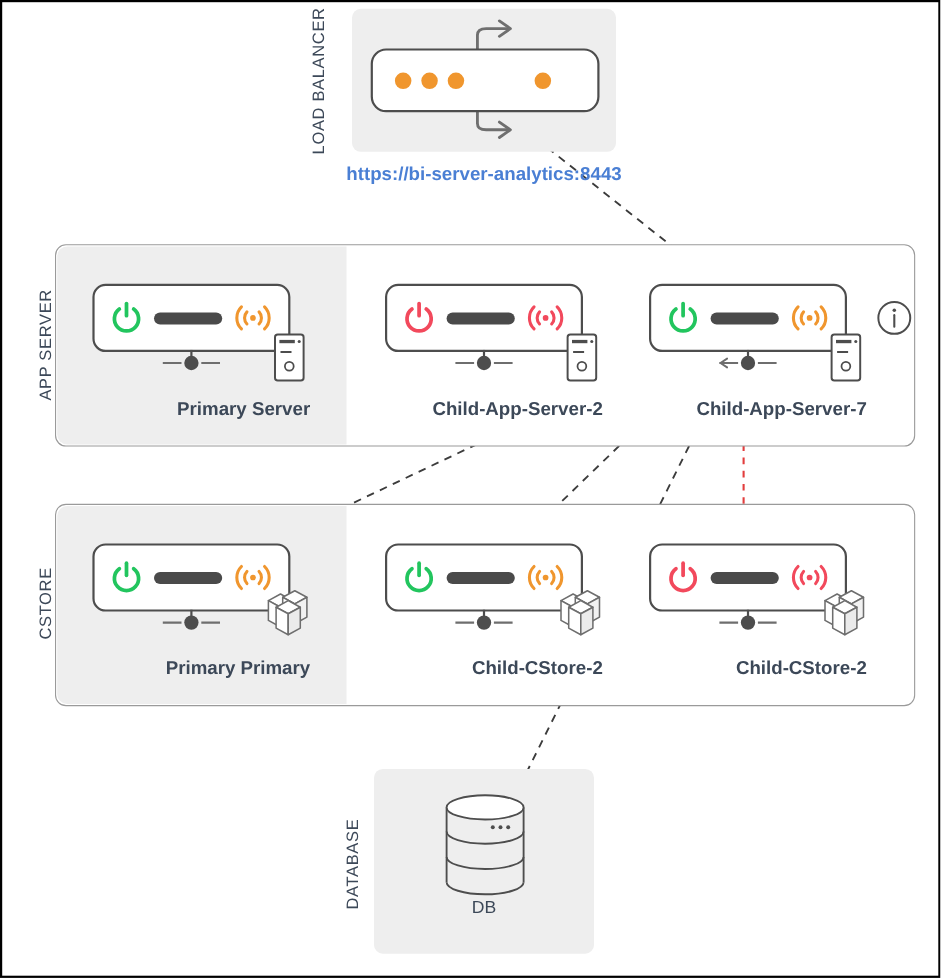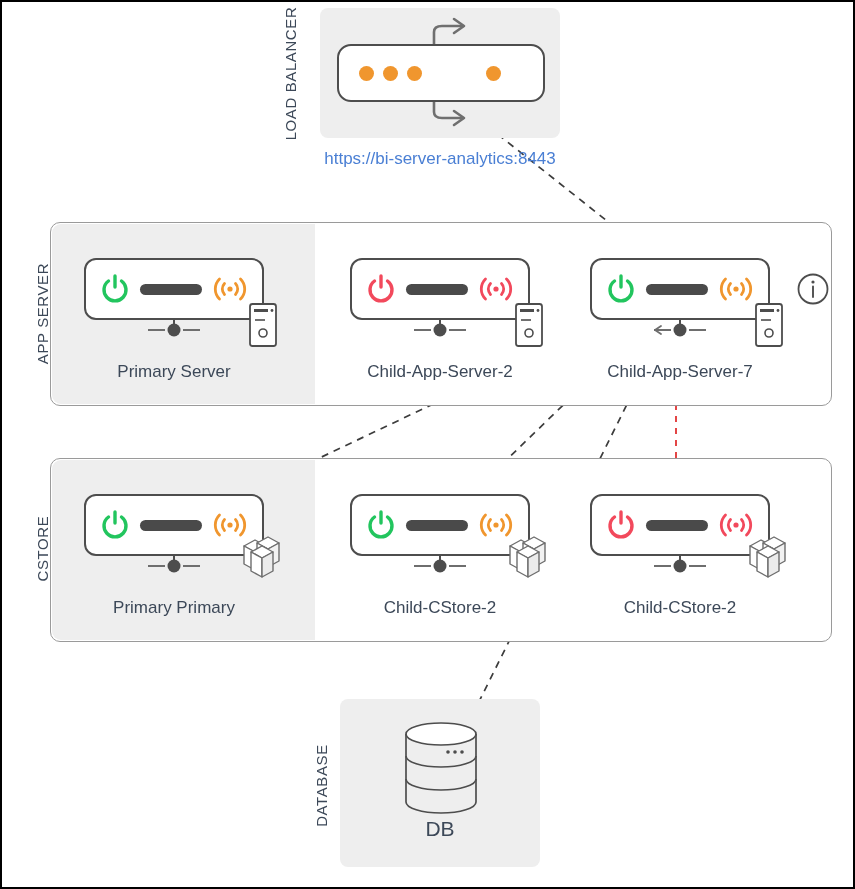--- a/index.html
+++ b/index.html
@@ -77,24 +77,25 @@
     width: 62px;
     height: 11px;
     border-radius: 6px;
     background: #4a4a4a;
   }
   .node-label {
     position: absolute;
     left: -18px;
     top: 104px;
     width: 216px;
-    text-align: center;
+    text-align: right;
     color: #3c4858;
     font-size: 17px;
     white-space: nowrap;
+    font-weight: bold;
   }
   .side-icon {
     position: absolute;
     left: 162px;
     top: 40px;
   }
   .connector {
     position: absolute;
     left: 62px;
     top: 60px;
@@ -148,20 +149,21 @@
   .lb-url {
     position: absolute;
     left: 260px;
     top: 147px;
     width: 356px;
     text-align: center;
     color: #4a7fd4;
     font-size: 17px;
     z-index: 30;
     white-space: nowrap;
+    font-weight: bold;
   }
 
   
   .db-panel {
     position: absolute;
     left: 338px;
     top: 697px;
     width: 200px;
     height: 168px;
     background: #eeeeee;
@@ -174,21 +176,21 @@
     top: 718px;
     z-index: 20;
   }
   .db-label {
     position: absolute;
     left: 338px;
     top: 815px;
     width: 200px;
     text-align: center;
     color: #3c4858;
-    font-size: 21px;
+    font-size: 16px;
     z-index: 22;
   }
 </style>
 </head>
 <body>
 
 <div id="canvas">
 
   <svg class="layer" viewBox="0 0 855 889">
 

